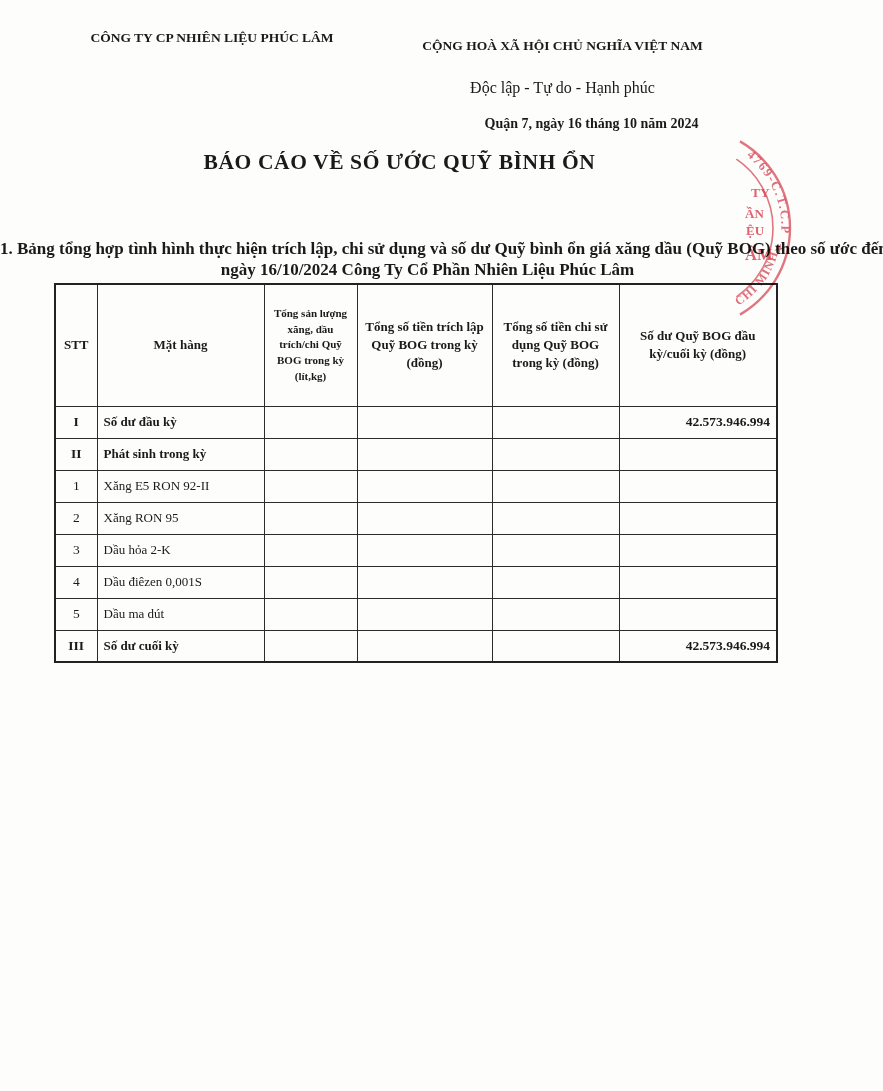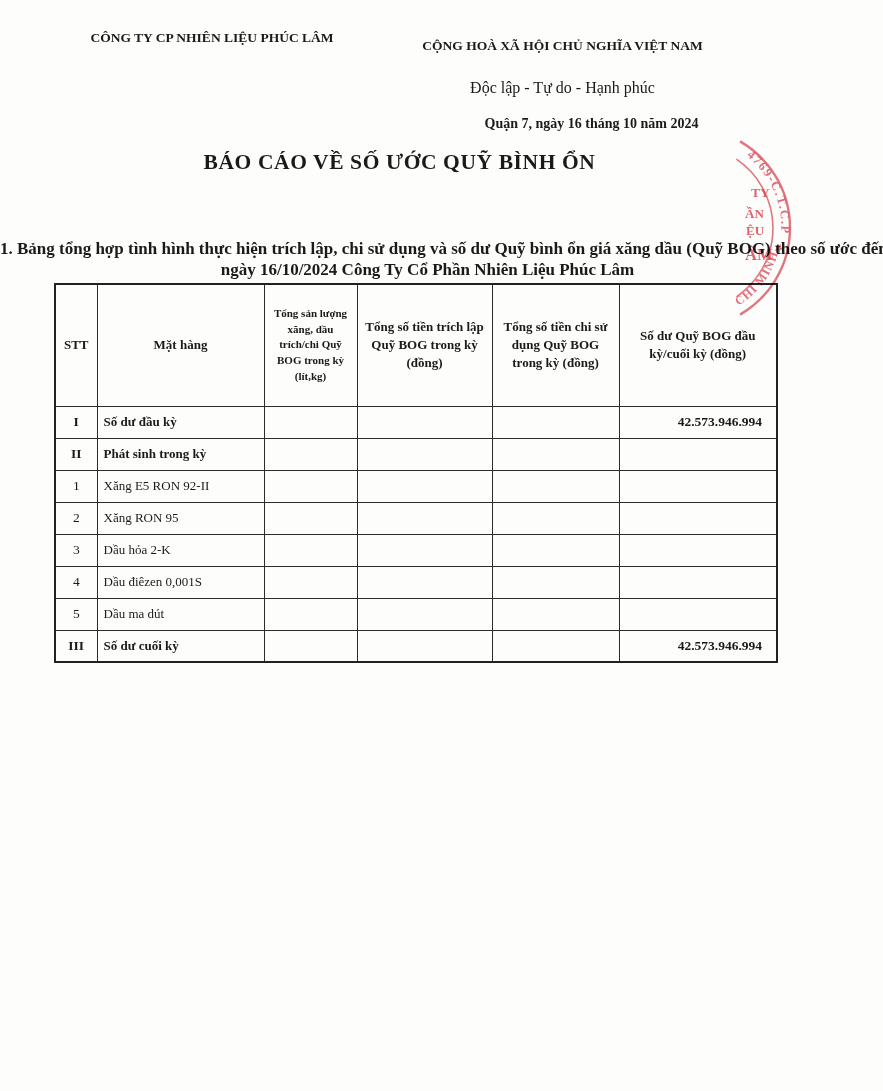--- a/index.html
+++ b/index.html
@@ -30,21 +30,21 @@
   table.bog{position:absolute;left:54px;top:283px;width:722px;
     border-collapse:collapse;table-layout:fixed;border:2px solid #222;}
   table.bog th,table.bog td{border:1.5px solid #2b2b2b;overflow:hidden;}
   table.bog thead tr{height:122px;}
   table.bog thead th{font-weight:bold;font-size:13px;line-height:1.42;
     text-align:center;vertical-align:middle;padding:3px 5px;}
   table.bog thead th.h-qty{font-size:11px;}
   table.bog tbody tr{height:32px;}
   td.c-stt{text-align:center;font-size:13.5px;}
   td.c-item{text-align:left;padding-left:6px;font-size:13px;}
-  td.c-bal{text-align:right;padding-right:14px;font-size:13.5px;font-weight:bold;}
+  td.c-bal{text-align:right;padding-right:6px;font-size:13.5px;font-weight:bold;}
   tr.bold-row .c-stt, tr.bold-row .c-item{font-weight:bold;}
   
   .seal{position:absolute;left:598px;top:118px;width:285px;height:225px;
     pointer-events:none;mix-blend-mode:multiply;z-index:5;}
   .seal text{font-family:"Liberation Serif", serif;font-weight:bold;}
 </style>
 </head>
 <body>
 
 <div class="page">

